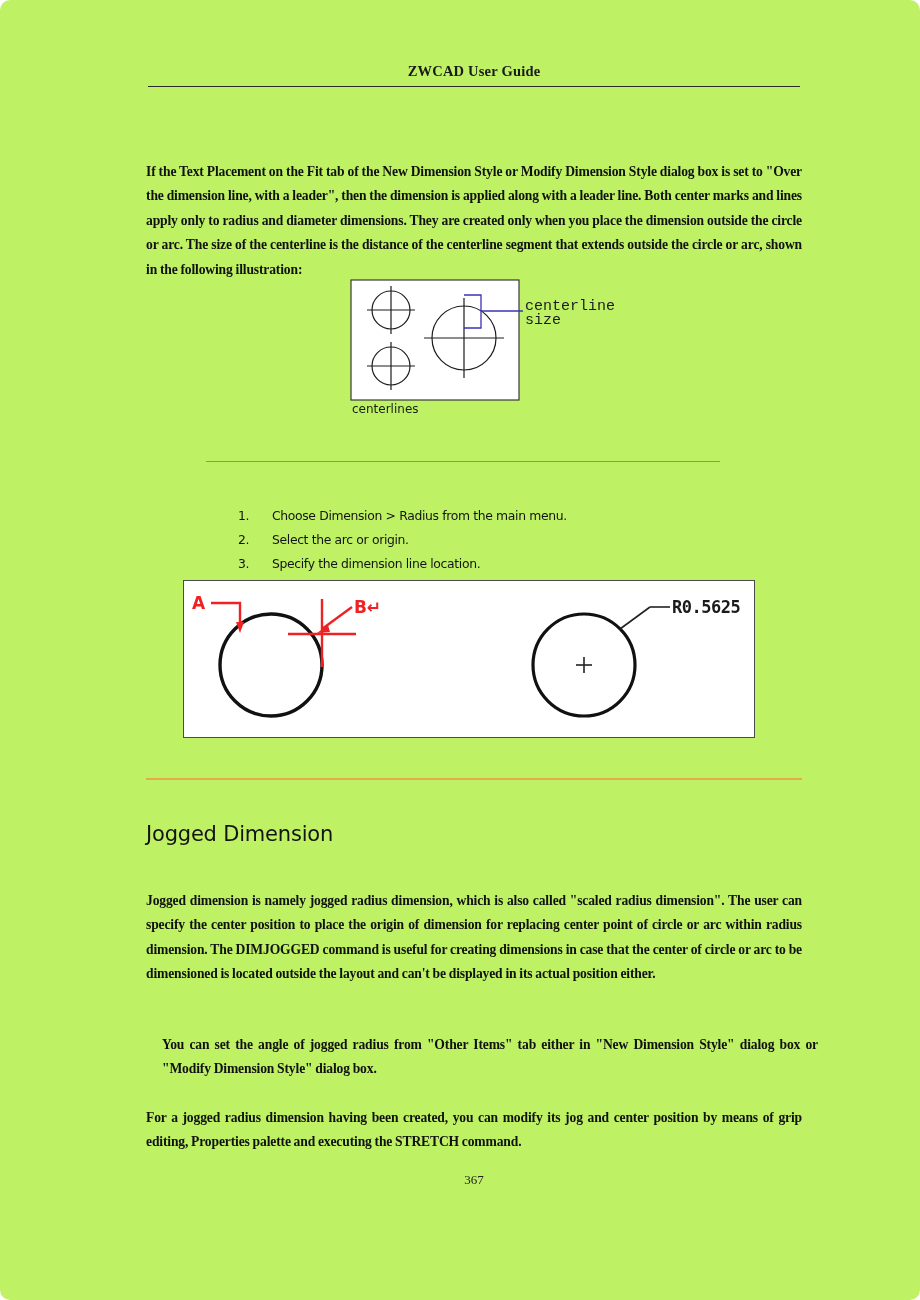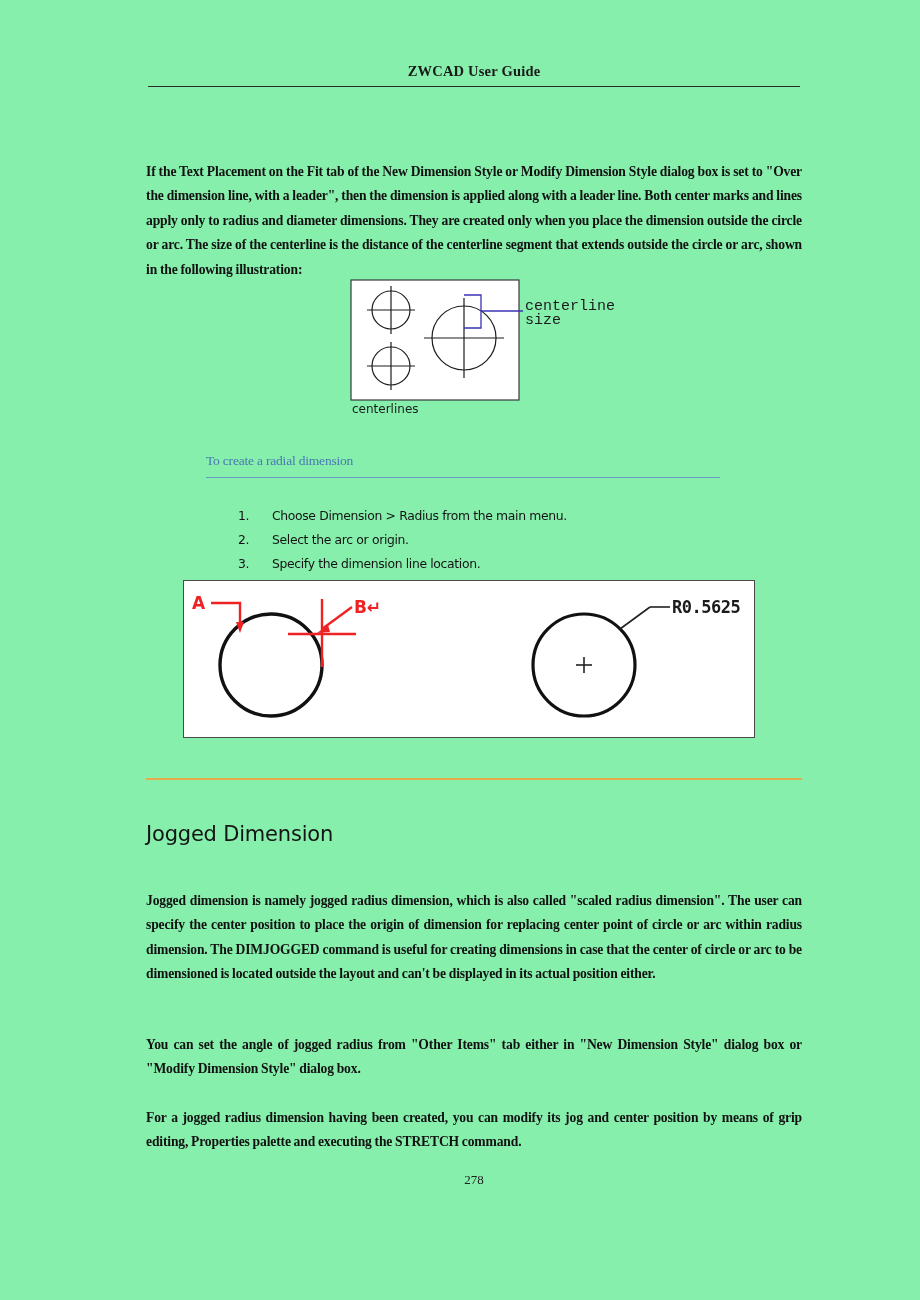--- a/index.html
+++ b/index.html
@@ -12,21 +12,22 @@
     height: 1300px;
     font-family: "Liberation Serif", serif;
     color: #000000;
     position: relative;
     overflow: hidden;
   }
 
   .page {
     position: absolute;
     inset: 0;
-    background: #86efac;
+    background: #bef264;
+    border-radius: 10px;
   }
 
   
   .doc-header {
     position: absolute;
     left: 148px;
     top: 62px;
     width: 652px;
     text-align: center;
   }
@@ -57,21 +58,21 @@
     font-size: 13.6px;
     line-height: 24.5px;
     color: #111;
     text-align: justify;
     letter-spacing: -0.15px;
     word-spacing: -0.4px;
     font-weight: bold;
   }
   #para-intro { top: 146px; }
   #para-jog-1 { top: 875px; }
-  #para-jog-2 { top: 1019px; }
+  #para-jog-2 { top: 1019px; margin-left: 16px; }
   #para-jog-3 { top: 1092px; }
 
   
   .fig-centerline {
     position: absolute;
     left: 348px;
     top: 278px;
     width: 250px;
     height: 146px;
   }
@@ -235,21 +236,20 @@
     </svg>
 
     <div class="cl-label">
       <span>centerline</span><br>
       <span>size</span>
     </div>
     <div class="cl-caption">centerlines</div>
   </div>
 
   <div class="sub-heading">
-    <span class="sh-text">To create a radial dimension</span>
     <span class="sh-rule"></span>
   </div>
 
   <ol class="steps">
     <li>
       <span class="num">1.</span>
       <span class="txt">Choose Dimension &gt; Radius from the main menu.</span>
     </li>
     <li>
       <span class="num">2.</span>
@@ -290,15 +290,15 @@
 
 
   <div class="section-rule"></div>
 
   <div class="section-heading">Jogged Dimension</div>
 
   <p class="para" id="para-jog-1">Jogged dimension is namely jogged radius dimension, which is also called "scaled radius dimension". The user can specify the center position to place the origin of dimension for replacing center point of circle or arc within radius dimension. The DIMJOGGED command is useful for creating dimensions in case that the center of circle or arc to be dimensioned is located outside the layout and can't be displayed in its actual position either.</p>
   <p class="para" id="para-jog-2">You can set the angle of jogged radius from "Other Items" tab either in "New Dimension Style" dialog box or "Modify Dimension Style" dialog box.</p>
   <p class="para" id="para-jog-3">For a jogged radius dimension having been created, you can modify its jog and center position by means of grip editing, Properties palette and executing the STRETCH command.</p>
 
-  <div class="page-number">278</div>
+  <div class="page-number">367</div>
 
 </div>
 
 </body></html>

